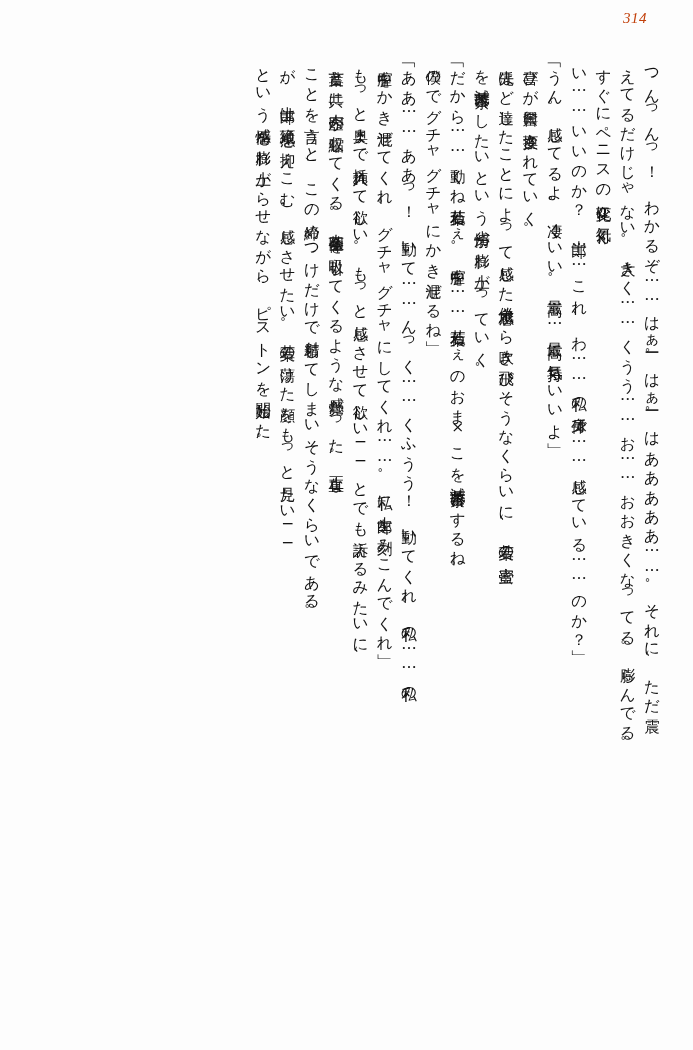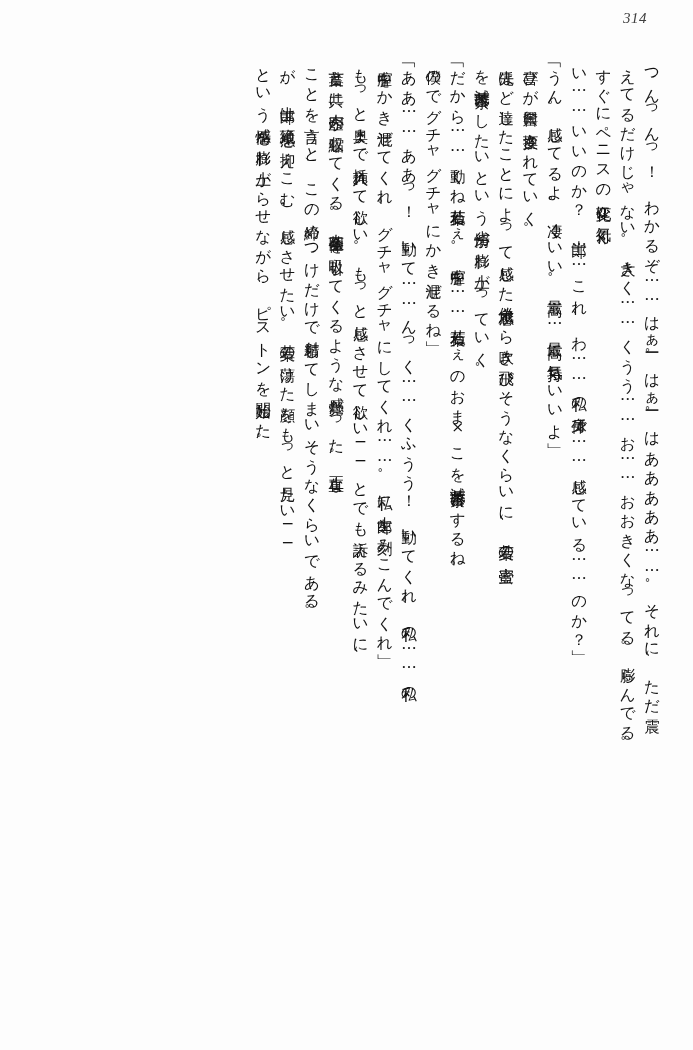--- a/index.html
+++ b/index.html
@@ -22,21 +22,21 @@
     background: #fdfdfd;
   }
 
   .page-number {
     position: absolute;
     top: 10px;
     right: 46px;
     font-size: 15px;
     font-style: italic;
     font-family: "Liberation Serif", serif;
-    color: #404040;
+    color: #c2410c;
     letter-spacing: 0.5px;
   }
 
   
   .text-body {
     position: absolute;
     top: 58px;
     right: 34px;
     left: 46px;
     bottom: 52px;

